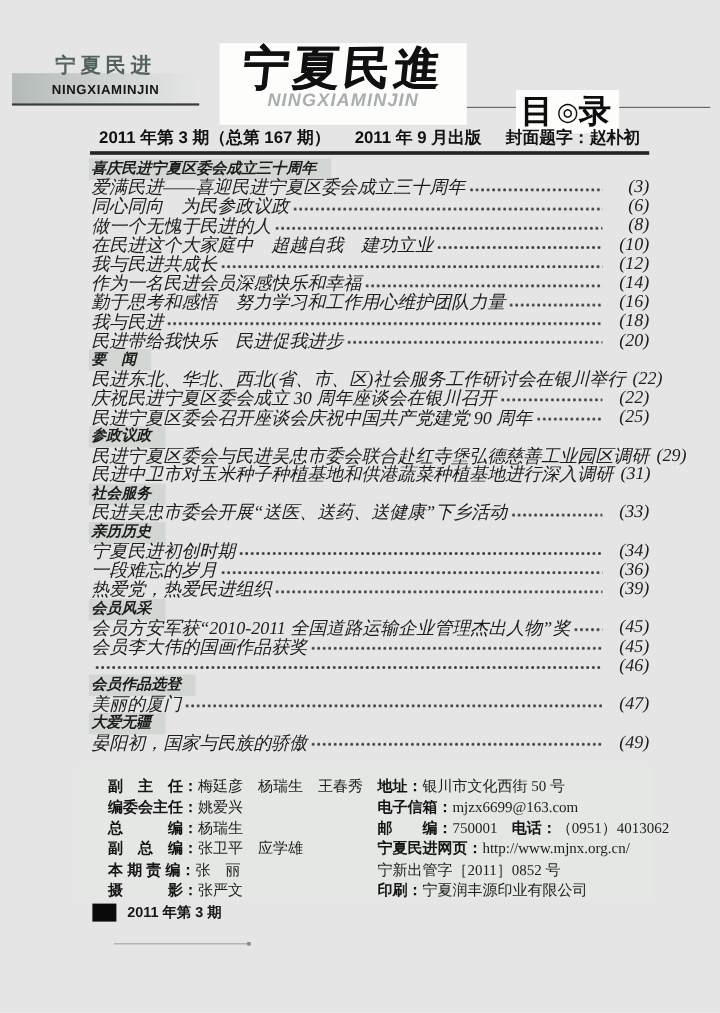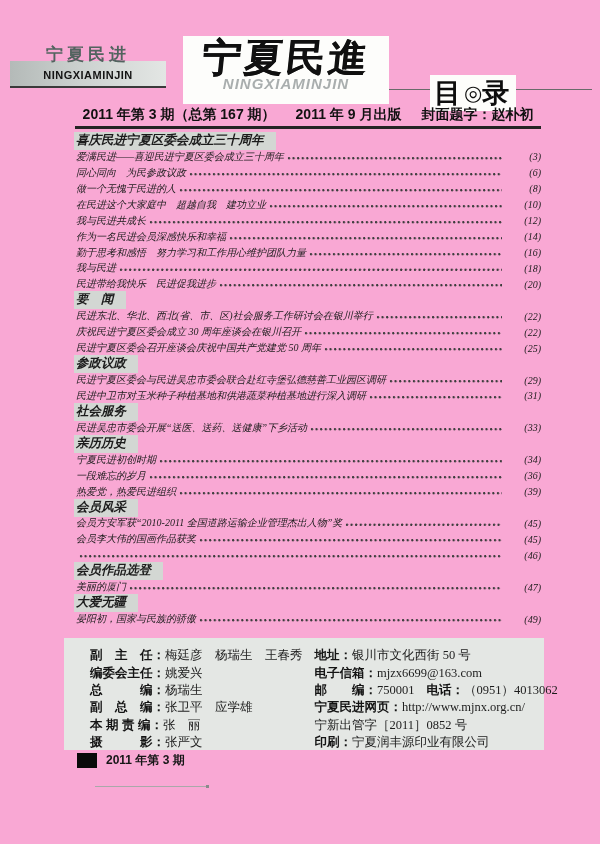--- a/index.html
+++ b/index.html
@@ -1,21 +1,21 @@
 <!DOCTYPE html>
 <html style="--page-bg: #fdfdfb; --ink: #1c1c1c; --logo-teal: #52635f; --section-highlight: #d3d7d3; --colophon-bg: #e4e7e4;"><head>
 <meta charset="utf-8">
 <style>
   html,body { margin:0; padding:0; }
   body {
     width:600px; height:844px; background:#ffffff;
     font-family:"Liberation Serif","DejaVu Serif",serif;
     color:#1c1c1c; position:relative; overflow:hidden;
   }
-  .page { position:absolute; inset:0; background:#f9a8d4; }
+  .page { position:absolute; inset:0; background:#e5e5e5; }
 
   
   .masthead { position:absolute; top:0; left:0; right:0; height:105px; }
   .thin-line { position:absolute; left:366px; top:89px; width:226px; height:1px; background:#6a6a6a; }
   .logo-underline { position:absolute; left:10px; top:86px; width:156px; height:2px; background:#3a3a3a; }
 
   .logo-box { position:absolute; left:10px; top:45px; width:156px; height:44px; }
   .logo-bar { position:absolute; top:16px; left:0; right:0; height:25px;
     background:linear-gradient(90deg,#b4bab8 0%,#ccd1cf 45%,#e3e6e4 100%); }
   .logo-cn { position:absolute; top:-2px; left:0; right:0; text-align:center;
@@ -42,21 +42,21 @@
     display:flex; justify-content:center; gap:20px; white-space:nowrap;
     font-family:"Liberation Sans","DejaVu Sans",sans-serif; font-weight:700;
     font-size:14px; color:#111; }
   .thick-rule { position:absolute; top:126px; left:75px; width:466px; height:3px; background:#242424; }
 
   
   .toc { position:absolute; top:133px; left:76px; width:465px;font-style:italic; }
   .sec-header { height:15.95px; display:flex; align-items:center;
     font-family:"Liberation Sans","DejaVu Sans",sans-serif; font-weight:700; font-size:12.5px; }
   .sec-header span { background:#d3d7d3; padding:0 12px 1px 2px; margin-left:-2px; white-space:nowrap; }
-  .toc-row { height:15.95px; display:flex; align-items:center; font-size:10px; }
+  .toc-row { height:15.95px; display:flex; align-items:center; font-size:15px; }
   .toc-row .t { white-space:nowrap; }
   .toc-row .leader { flex:1; margin:0 3px; height:100%;
     background-image:radial-gradient(circle at 2px 58%, #3c3c3c 0.9px, transparent 1.5px);
     background-size:4.6px 100%; background-repeat:repeat-x; }
   .toc-row .p { width:36px; text-align:right; white-space:nowrap; }
 
   
   .colophon { position:absolute; top:638px; left:64px; width:480px; height:112px;
     background:#e4e7e4; display:flex; box-sizing:border-box; padding-top:9px; }
   .col-left { width:292px; box-sizing:border-box; padding-left:26px; }
@@ -159,21 +159,21 @@
         <span class="t">民进东北、华北、西北(省、市、区)社会服务工作研讨会在银川举行</span>
         <span class="leader"></span>
         <span class="p">(22)</span>
       </div>
       <div class="toc-row">
         <span class="t">庆祝民进宁夏区委会成立 30 周年座谈会在银川召开</span>
         <span class="leader"></span>
         <span class="p">(22)</span>
       </div>
       <div class="toc-row">
-        <span class="t">民进宁夏区委会召开座谈会庆祝中国共产党建党 50 周年</span>
+        <span class="t">民进宁夏区委会召开座谈会庆祝中国共产党建党 90 周年</span>
         <span class="leader"></span>
         <span class="p">(25)</span>
       </div>
       <div class="sec-header">
         <span>参政议政</span>
       </div>
       <div class="toc-row">
         <span class="t">民进宁夏区委会与民进吴忠市委会联合赴红寺堡弘德慈善工业园区调研</span>
         <span class="leader"></span>
         <span class="p">(29)</span>

